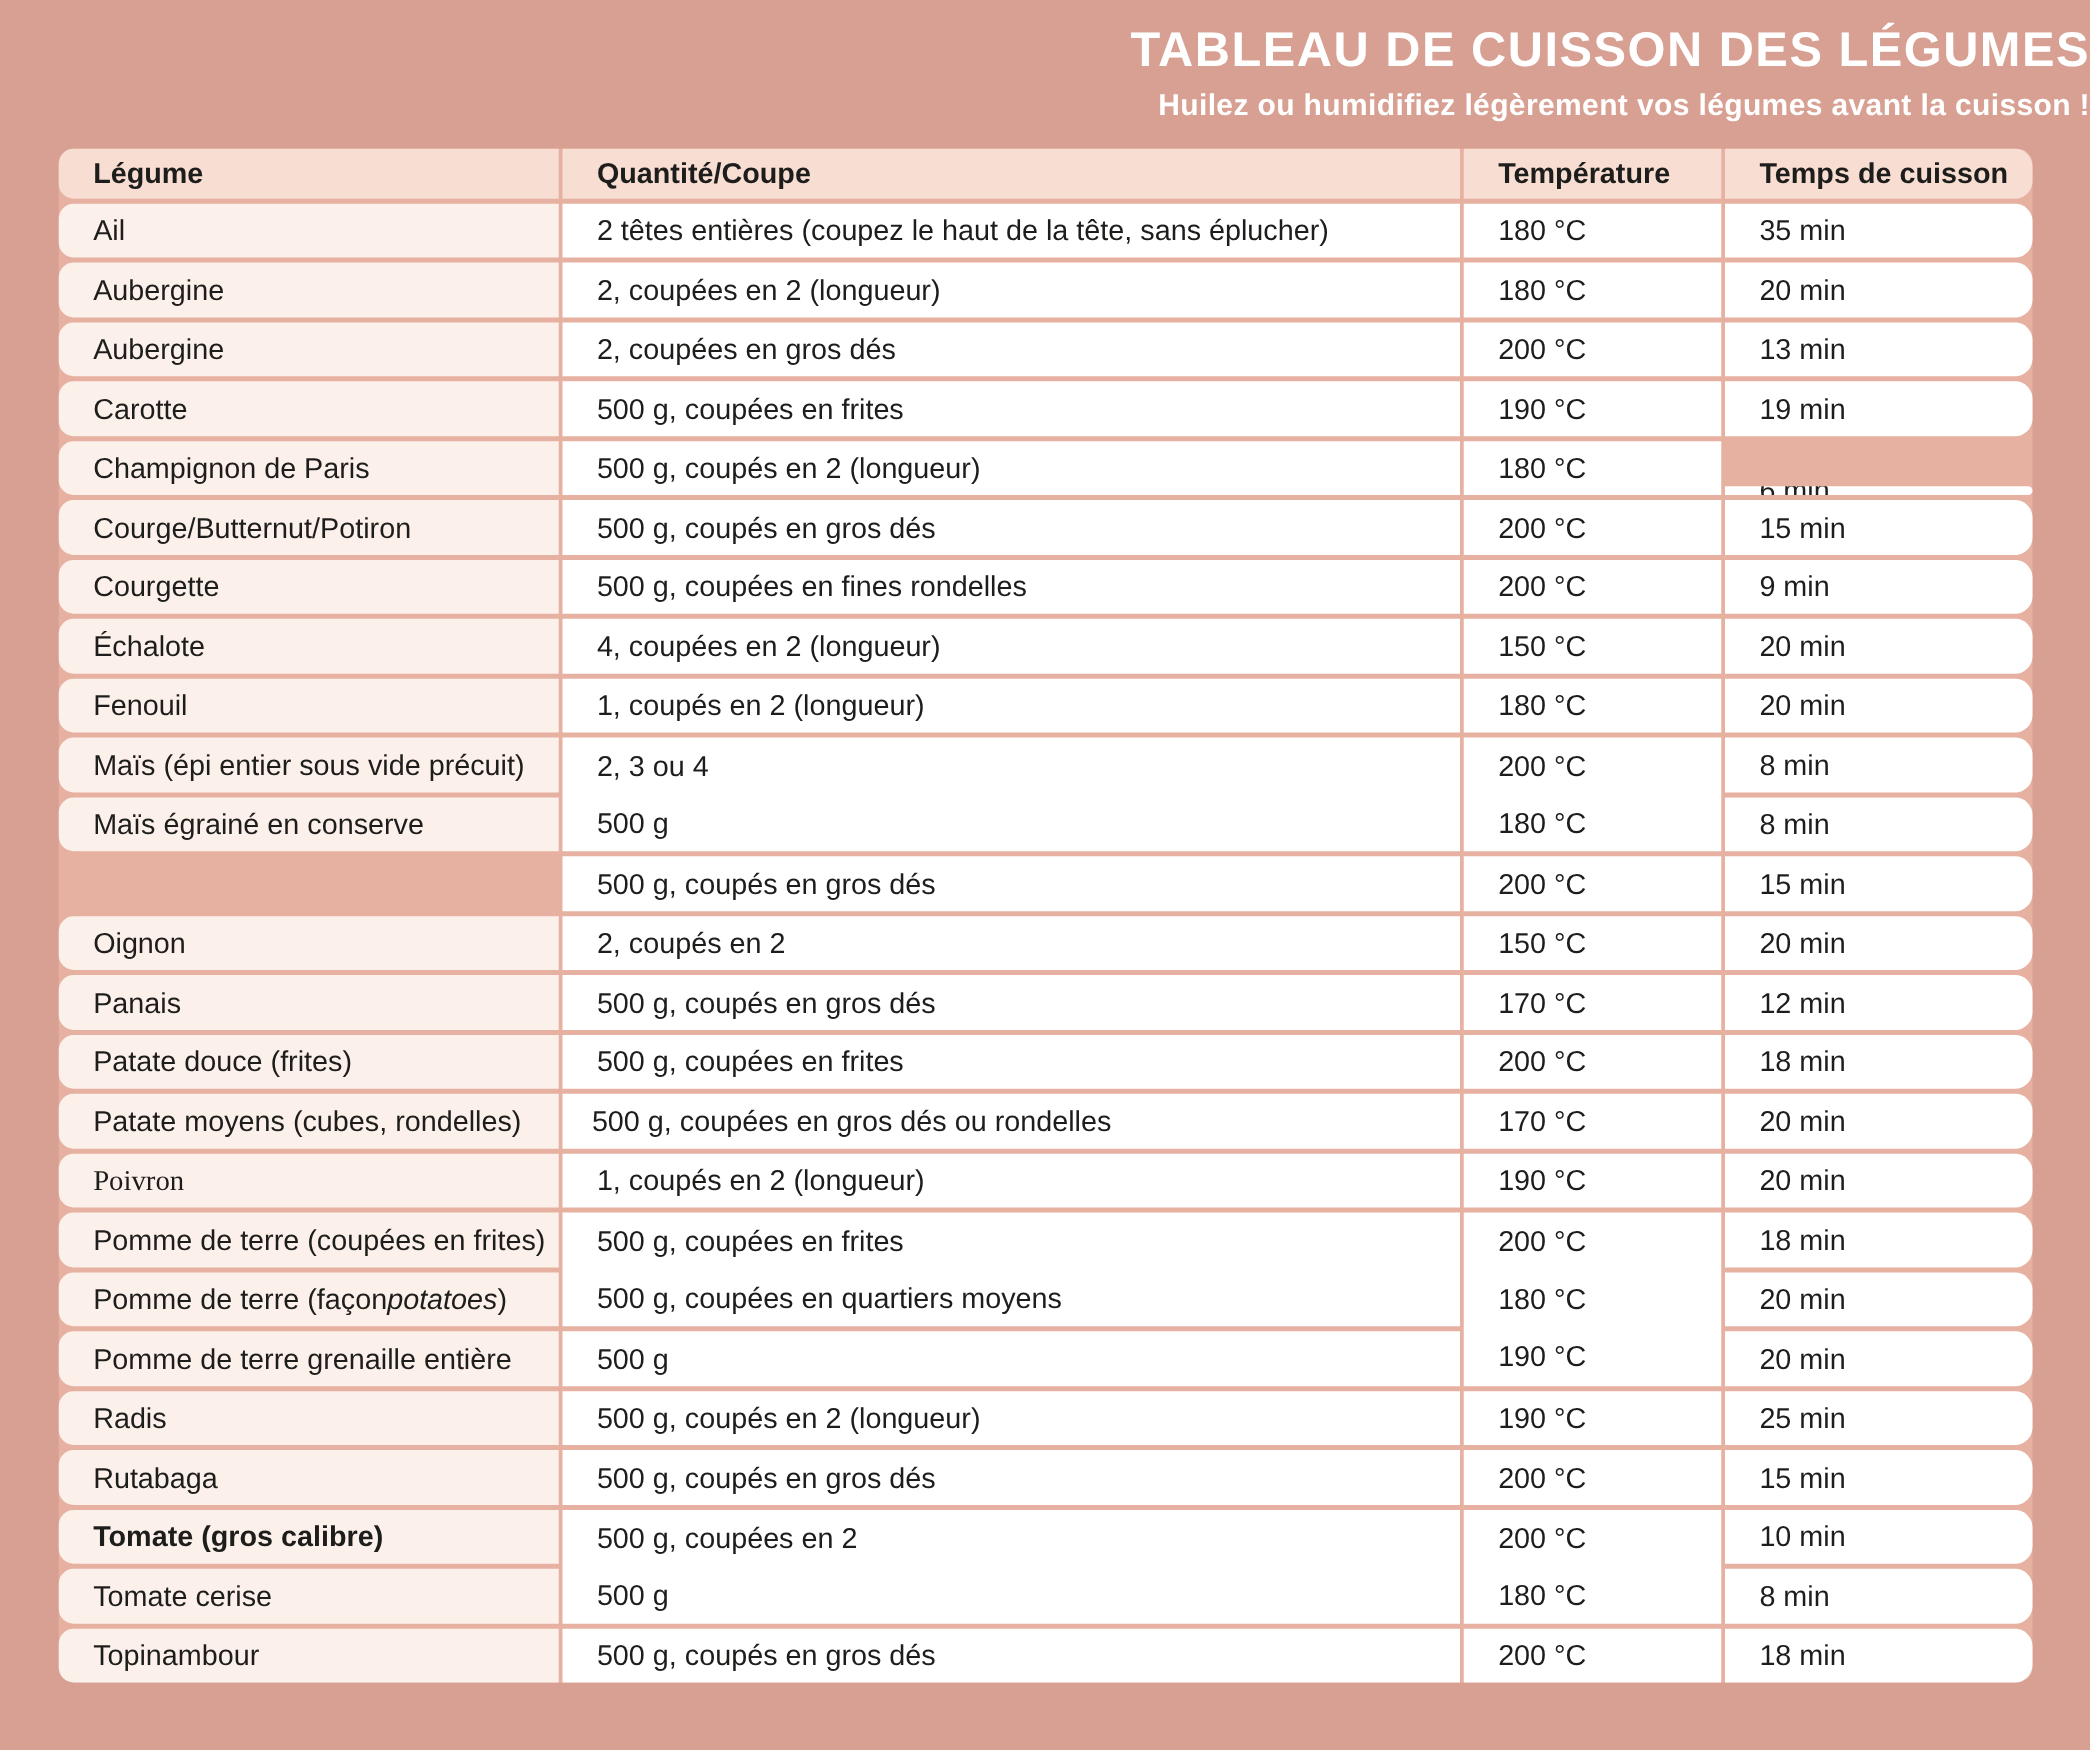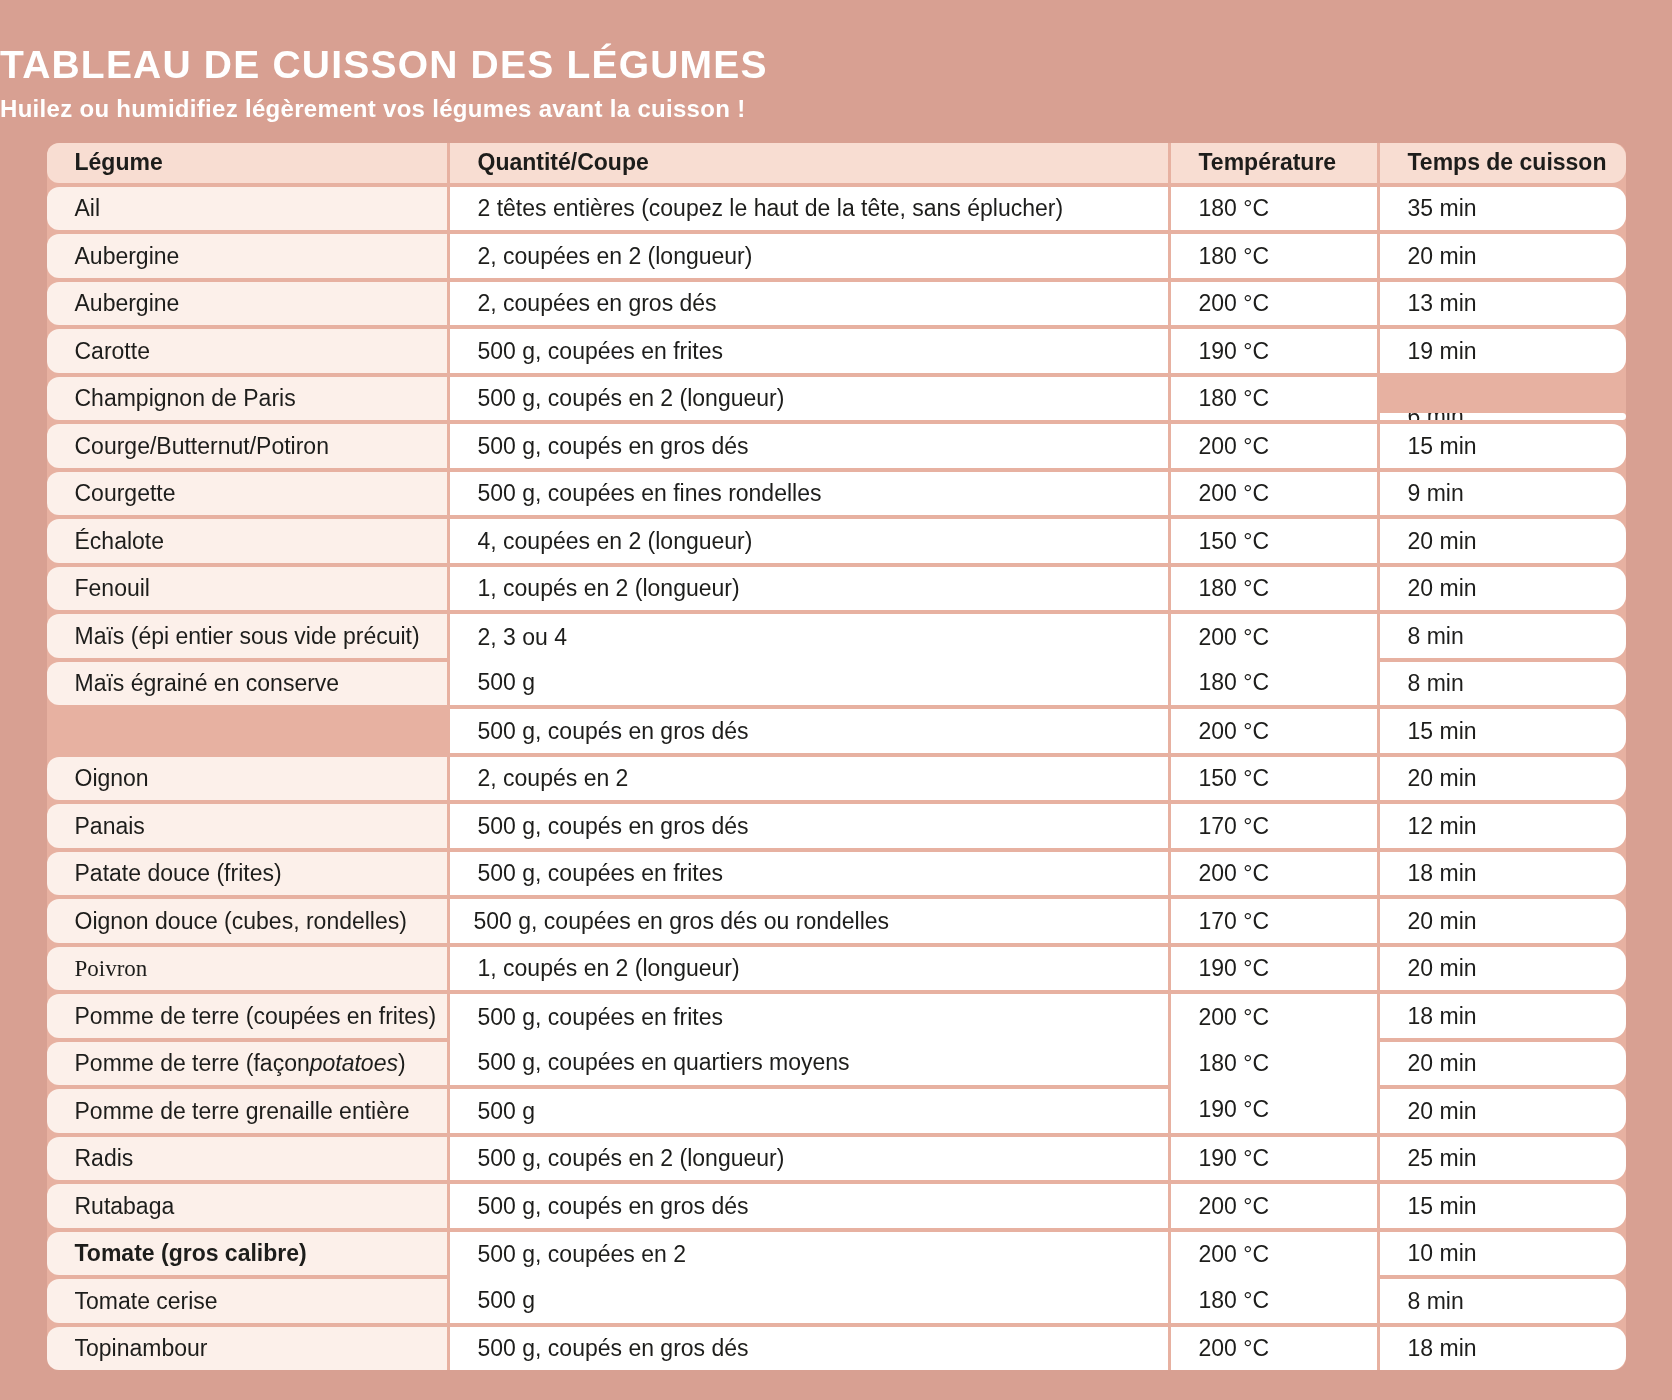--- a/index.html
+++ b/index.html
@@ -3,21 +3,21 @@
 <meta charset="utf-8">
 <style>
   html,body { margin:0; padding:0; }
   body { font-family:"Liberation Sans", sans-serif; }
   .page {
     width:1672px; height:1400px;
     background:#d8a092;
     overflow:hidden;
     box-sizing:border-box;
   }
-  .header-block { text-align:left; padding-top:44px; }
+  .header-block { text-align:right; padding-top:20px; }
   .title {
     color:#ffffff; font-size:39px; font-weight:700;
     letter-spacing:1.2px; line-height:1.1; margin:0;
   }
   .subtitle {
     color:#ffffff; font-size:24px; font-weight:700;
     letter-spacing:0.3px; margin-top:8px;
   }
   .table {
     display:grid;
@@ -115,21 +115,21 @@
       <div class="cell col-temp" style="grid-area: 14 / 3;">150 °C</div>
       <div class="cell col-time" style="grid-area: 14 / 4;">20 min</div>
       <div class="cell col-legume" style="grid-area: 15 / 1;">Panais</div>
       <div class="cell col-qty" style="grid-area: 15 / 2;">500 g, coupés en gros dés</div>
       <div class="cell col-temp" style="grid-area: 15 / 3;">170 °C</div>
       <div class="cell col-time" style="grid-area: 15 / 4;">12 min</div>
       <div class="cell col-legume" style="grid-area: 16 / 1;">Patate douce (frites)</div>
       <div class="cell col-qty" style="grid-area: 16 / 2;">500 g, coupées en frites</div>
       <div class="cell col-temp" style="grid-area: 16 / 3;">200 °C</div>
       <div class="cell col-time" style="grid-area: 16 / 4;">18 min</div>
-      <div class="cell col-legume" style="grid-area: 17 / 1;">Oignon douce (cubes, rondelles)</div>
+      <div class="cell col-legume" style="grid-area: 17 / 1;">Patate moyens (cubes, rondelles)</div>
       <div class="cell col-qty" style="grid-area: 17 / 2; padding-left: 24px;">500 g, coupées en gros dés ou rondelles</div>
       <div class="cell col-temp" style="grid-area: 17 / 3;">170 °C</div>
       <div class="cell col-time" style="grid-area: 17 / 4;">20 min</div>
       <div class="cell col-legume" style="grid-area: 18 / 1; font-family: Liberation Serif, serif;">Poivron</div>
       <div class="cell col-qty" style="grid-area: 18 / 2;">1, coupés en 2 (longueur)</div>
       <div class="cell col-temp" style="grid-area: 18 / 3;">190 °C</div>
       <div class="cell col-time" style="grid-area: 18 / 4;">20 min</div>
       <div class="cell col-legume" style="grid-area: 19 / 1;">Pomme de terre (coupées en frites)</div>
       <div class="cell col-qty merged" style="grid-area: 19 / 2 / span 2;">
         <div class="sub">500 g, coupées en frites</div>

